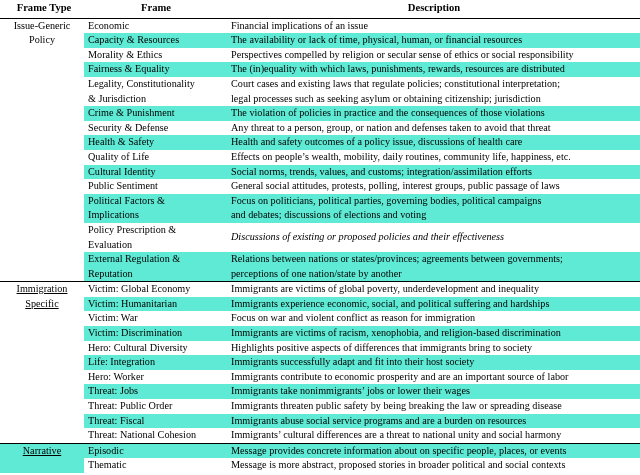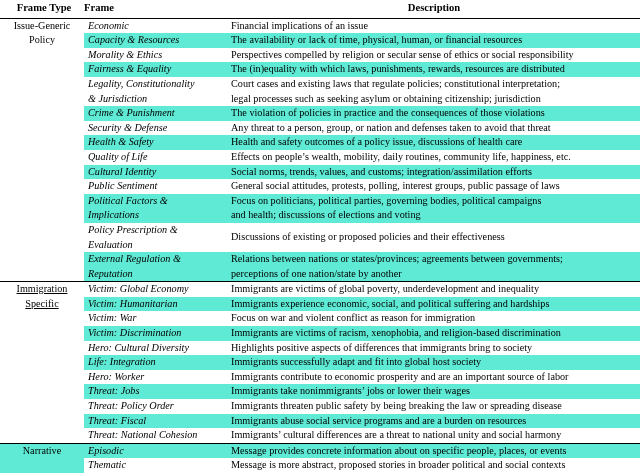--- a/index.html
+++ b/index.html
@@ -37,41 +37,40 @@
     font-weight: bold;
     font-size: 10.6px;
     padding: 1px 0 2px 0;
     text-align: center;
     vertical-align: bottom;
     border-bottom: 1.6px solid #000;
     background: #ffffff;
     white-space: nowrap;
   }
   thead th.h-type  { text-align: center; padding-left: 4px; }
-  thead th.h-frame { text-align: left; }
+  thead th.h-frame { text-align: center; }
   thead th.h-desc  { text-align: center; }
 
   tbody td {
     padding: 0 0 0 16px;
     vertical-align: top;
     border: none;
     margin-top: 24px;
   }
 
   tr.row td.cell-type {
     padding-left: 2px;
     padding-right: 2px;
     text-align: center;
     white-space: pre-line;
   }
   tr.row td.cell-frame {
     padding-left: 4px;
     padding-right: 2px;
     white-space: pre-line;
-    font-style: italic;
   }
   tr.row td.cell-desc {
     padding-left: 3px;
     padding-right: 2px;
     white-space: pre-line;
   }
 
   tr.shaded td { background: #5eead4; }
   tr.plain  td { background: #ffffff; }
 
@@ -146,26 +145,26 @@
           <td class="cell-description cell-desc">Social norms, trends, values, and customs; integration/assimilation efforts</td>
         </tr>
         <tr class="row plain">
           <td class="cell-frame">Public Sentiment</td>
           <td class="cell-description cell-desc">General social attitudes, protests, polling, interest groups, public passage of laws</td>
         </tr>
         <tr class="row shaded">
           <td class="cell-frame">Political Factors &amp;
 Implications</td>
           <td class="cell-description cell-desc">Focus on politicians, political parties, governing bodies, political campaigns
-and health; discussions of elections and voting</td>
+and debates; discussions of elections and voting</td>
         </tr>
         <tr class="row plain">
           <td class="cell-frame">Policy Prescription &amp;
 Evaluation</td>
-          <td class="cell-description cell-desc" style="vertical-align: middle;">Discussions of existing or proposed policies and their effectiveness</td>
+          <td class="cell-description cell-desc" style="vertical-align: middle; font-style: italic;">Discussions of existing or proposed policies and their effectiveness</td>
         </tr>
         <tr class="row shaded">
           <td class="cell-frame">External Regulation &amp;
 Reputation</td>
           <td class="cell-description cell-desc">Relations between nations or states/provinces; agreements between governments;
 perceptions of one nation/state by another</td>
         </tr>
         <tr class="row plain sec-start">
           <td class="cell-type" rowspan="11" style="vertical-align: top; text-decoration: underline;"><span class="type-label">Immigration
 Specific</span></td>
@@ -183,44 +182,44 @@
         <tr class="row shaded">
           <td class="cell-frame">Victim: Discrimination</td>
           <td class="cell-description cell-desc">Immigrants are victims of racism, xenophobia, and religion-based discrimination</td>
         </tr>
         <tr class="row plain">
           <td class="cell-frame">Hero: Cultural Diversity</td>
           <td class="cell-description cell-desc">Highlights positive aspects of differences that immigrants bring to society</td>
         </tr>
         <tr class="row shaded">
           <td class="cell-frame">Life: Integration</td>
-          <td class="cell-description cell-desc">Immigrants successfully adapt and fit into global host society</td>
+          <td class="cell-description cell-desc">Immigrants successfully adapt and fit into their host society</td>
         </tr>
         <tr class="row plain">
           <td class="cell-frame">Hero: Worker</td>
           <td class="cell-description cell-desc">Immigrants contribute to economic prosperity and are an important source of labor</td>
         </tr>
         <tr class="row shaded">
           <td class="cell-frame">Threat: Jobs</td>
           <td class="cell-description cell-desc">Immigrants take nonimmigrants’ jobs or lower their wages</td>
         </tr>
         <tr class="row plain">
-          <td class="cell-frame">Threat: Policy Order</td>
+          <td class="cell-frame">Threat: Public Order</td>
           <td class="cell-description cell-desc">Immigrants threaten public safety by being breaking the law or spreading disease</td>
         </tr>
         <tr class="row shaded">
           <td class="cell-frame">Threat: Fiscal</td>
           <td class="cell-description cell-desc">Immigrants abuse social service programs and are a burden on resources</td>
         </tr>
         <tr class="row plain">
           <td class="cell-frame">Threat: National Cohesion</td>
           <td class="cell-description cell-desc">Immigrants’ cultural differences are a threat to national unity and social harmony</td>
         </tr>
         <tr class="row shaded sec-start">
-          <td class="cell-type" rowspan="2" style="vertical-align: top;"><span class="type-label">Narrative</span></td>
+          <td class="cell-type" rowspan="2" style="vertical-align: top; text-decoration: underline;"><span class="type-label">Narrative</span></td>
           <td class="cell-frame">Episodic</td>
           <td class="cell-description cell-desc">Message provides concrete information about on specific people, places, or events</td>
         </tr>
         <tr class="row plain last-row">
           <td class="cell-frame">Thematic</td>
           <td class="cell-description cell-desc">Message is more abstract, proposed stories in broader political and social contexts</td>
         </tr>
       </tbody>
   </table>
 </div>

